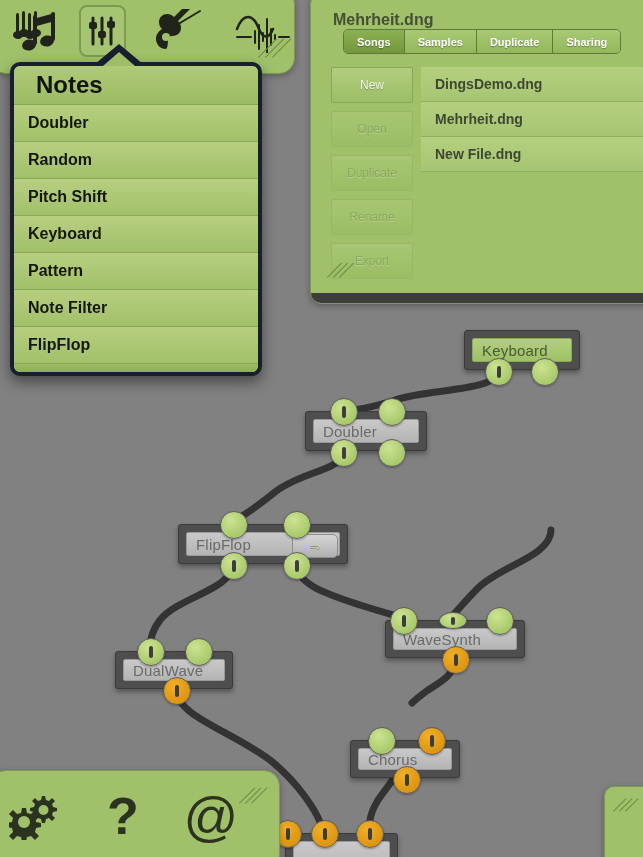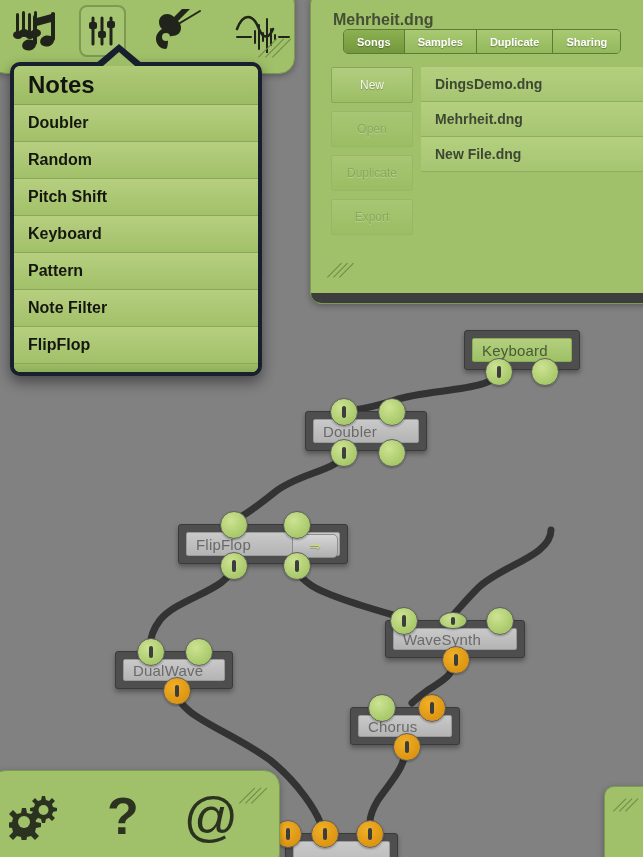--- a/index.html
+++ b/index.html
@@ -102,21 +102,21 @@
   
   #notes-menu{position:absolute;left:10px;top:62px;width:244px;
        background:#a8c46f;border:4px solid #18202f;border-radius:10px;
        box-shadow:0 6px 14px rgba(0,0,0,.45);overflow:hidden;}
   #notes-arrow{position:absolute;left:95px;top:44px;width:0;height:0;
        border-left:24px solid transparent;border-right:24px solid transparent;
        border-bottom:20px solid #18202f;}
   #notes-arrow-in{position:absolute;left:103px;top:52px;width:0;height:0;
        border-left:16px solid transparent;border-right:16px solid transparent;
        border-bottom:14px solid #9dbd66;}
-  #notes-header{height:38px;display:flex;align-items:center;padding-left:14px;
+  #notes-header{height:38px;display:flex;align-items:center;padding-left:22px;
        font-size:24px;font-weight:bold;color:#13140f;
        background:linear-gradient(180deg,#b0ca78,#9cbb63);
        border-bottom:1px solid #86a554;}
   .note-item{height:36px;display:flex;align-items:center;padding-left:14px;
        font-size:16px;font-weight:bold;color:#15170f;
        background:linear-gradient(180deg,#b6cf80,#a2c069);
        border-bottom:1px solid #8aa957;}
   .note-item:last-child{border-bottom:none;}
   #notes-foot{height:8px;background:linear-gradient(180deg,#9dbc64,#8fae58);}
 </style>
@@ -172,21 +172,21 @@
     <div class="port orange slot" style="left:56px;top:25px;"></div>
   </div>
 
   <div class="node grey" style="left:115px;top:651px;width:118px;height:38px;">
     <div class="screen">DualWave</div>
     <div class="port slot" style="left:21px;top:-14px;"></div>
     <div class="port" style="left:69px;top:-14px;"></div>
     <div class="port orange slot" style="left:47px;top:25px;"></div>
   </div>
 
-  <div class="node grey" style="left:350px;top:707px;width:110px;height:38px;">
+  <div class="node grey" style="left:350px;top:740px;width:110px;height:38px;">
     <div class="screen">Chorus</div>
     <div class="port" style="left:17px;top:-14px;"></div>
     <div class="port orange slot" style="left:67px;top:-14px;"></div>
     <div class="port orange slot" style="left:42px;top:25px;"></div>
   </div>
 
   <div class="node grey" style="left:285px;top:833px;width:113px;height:50px;">
     <div class="screen"></div>
     <div class="port orange slot" style="left:-12px;top:-14px;"></div>
     <div class="port orange slot" style="left:25px;top:-14px;"></div>
@@ -271,20 +271,21 @@
     <div class="tab active">Songs</div>
     <div class="tab">Samples</div>
     <div class="tab">Duplicate</div>
     <div class="tab">Sharing</div>
   </div>
 
   <div id="side-actions">
     <div class="act">New</div>
     <div class="act dim">Open</div>
     <div class="act dim">Duplicate</div>
+    <div class="act dim">Rename</div>
     <div class="act dim">Export</div>
   </div>
 
   <div id="file-list">
     <div class="file-row">DingsDemo.dng</div>
     <div class="file-row">Mehrheit.dng</div>
     <div class="file-row">New File.dng</div>
   </div>
 
   <div class="grip" style="left:14px;bottom:16px;">

